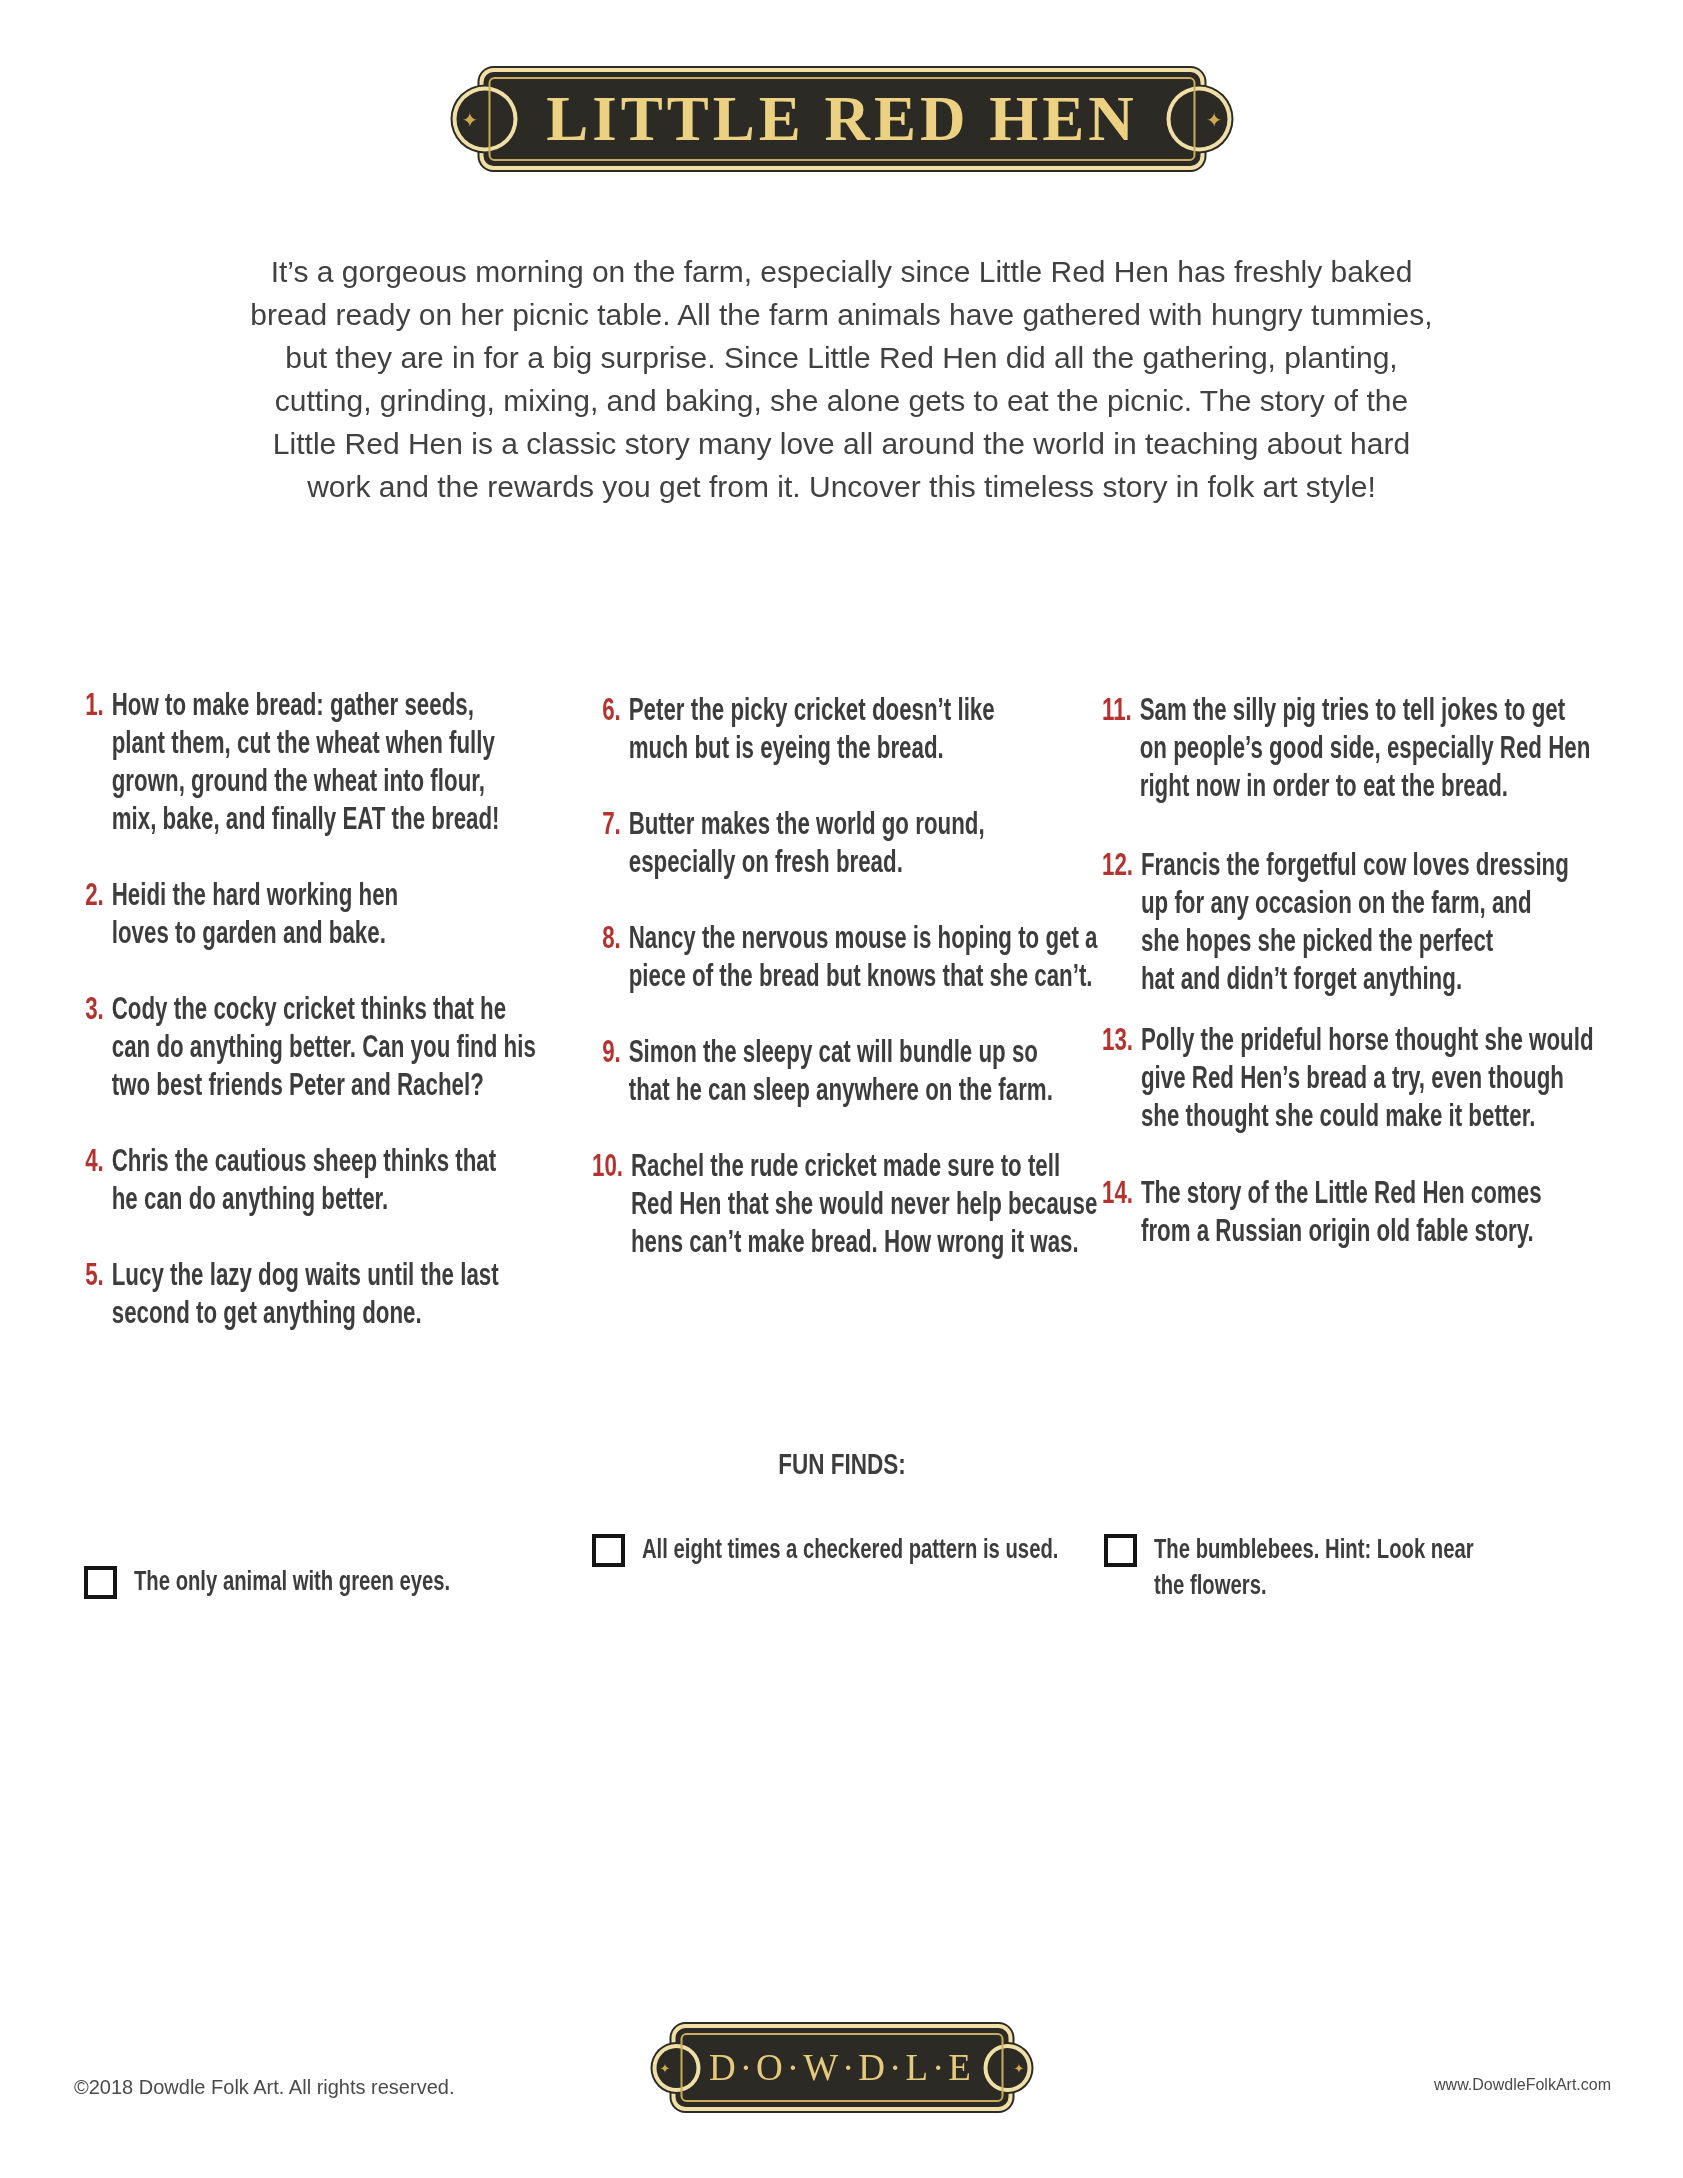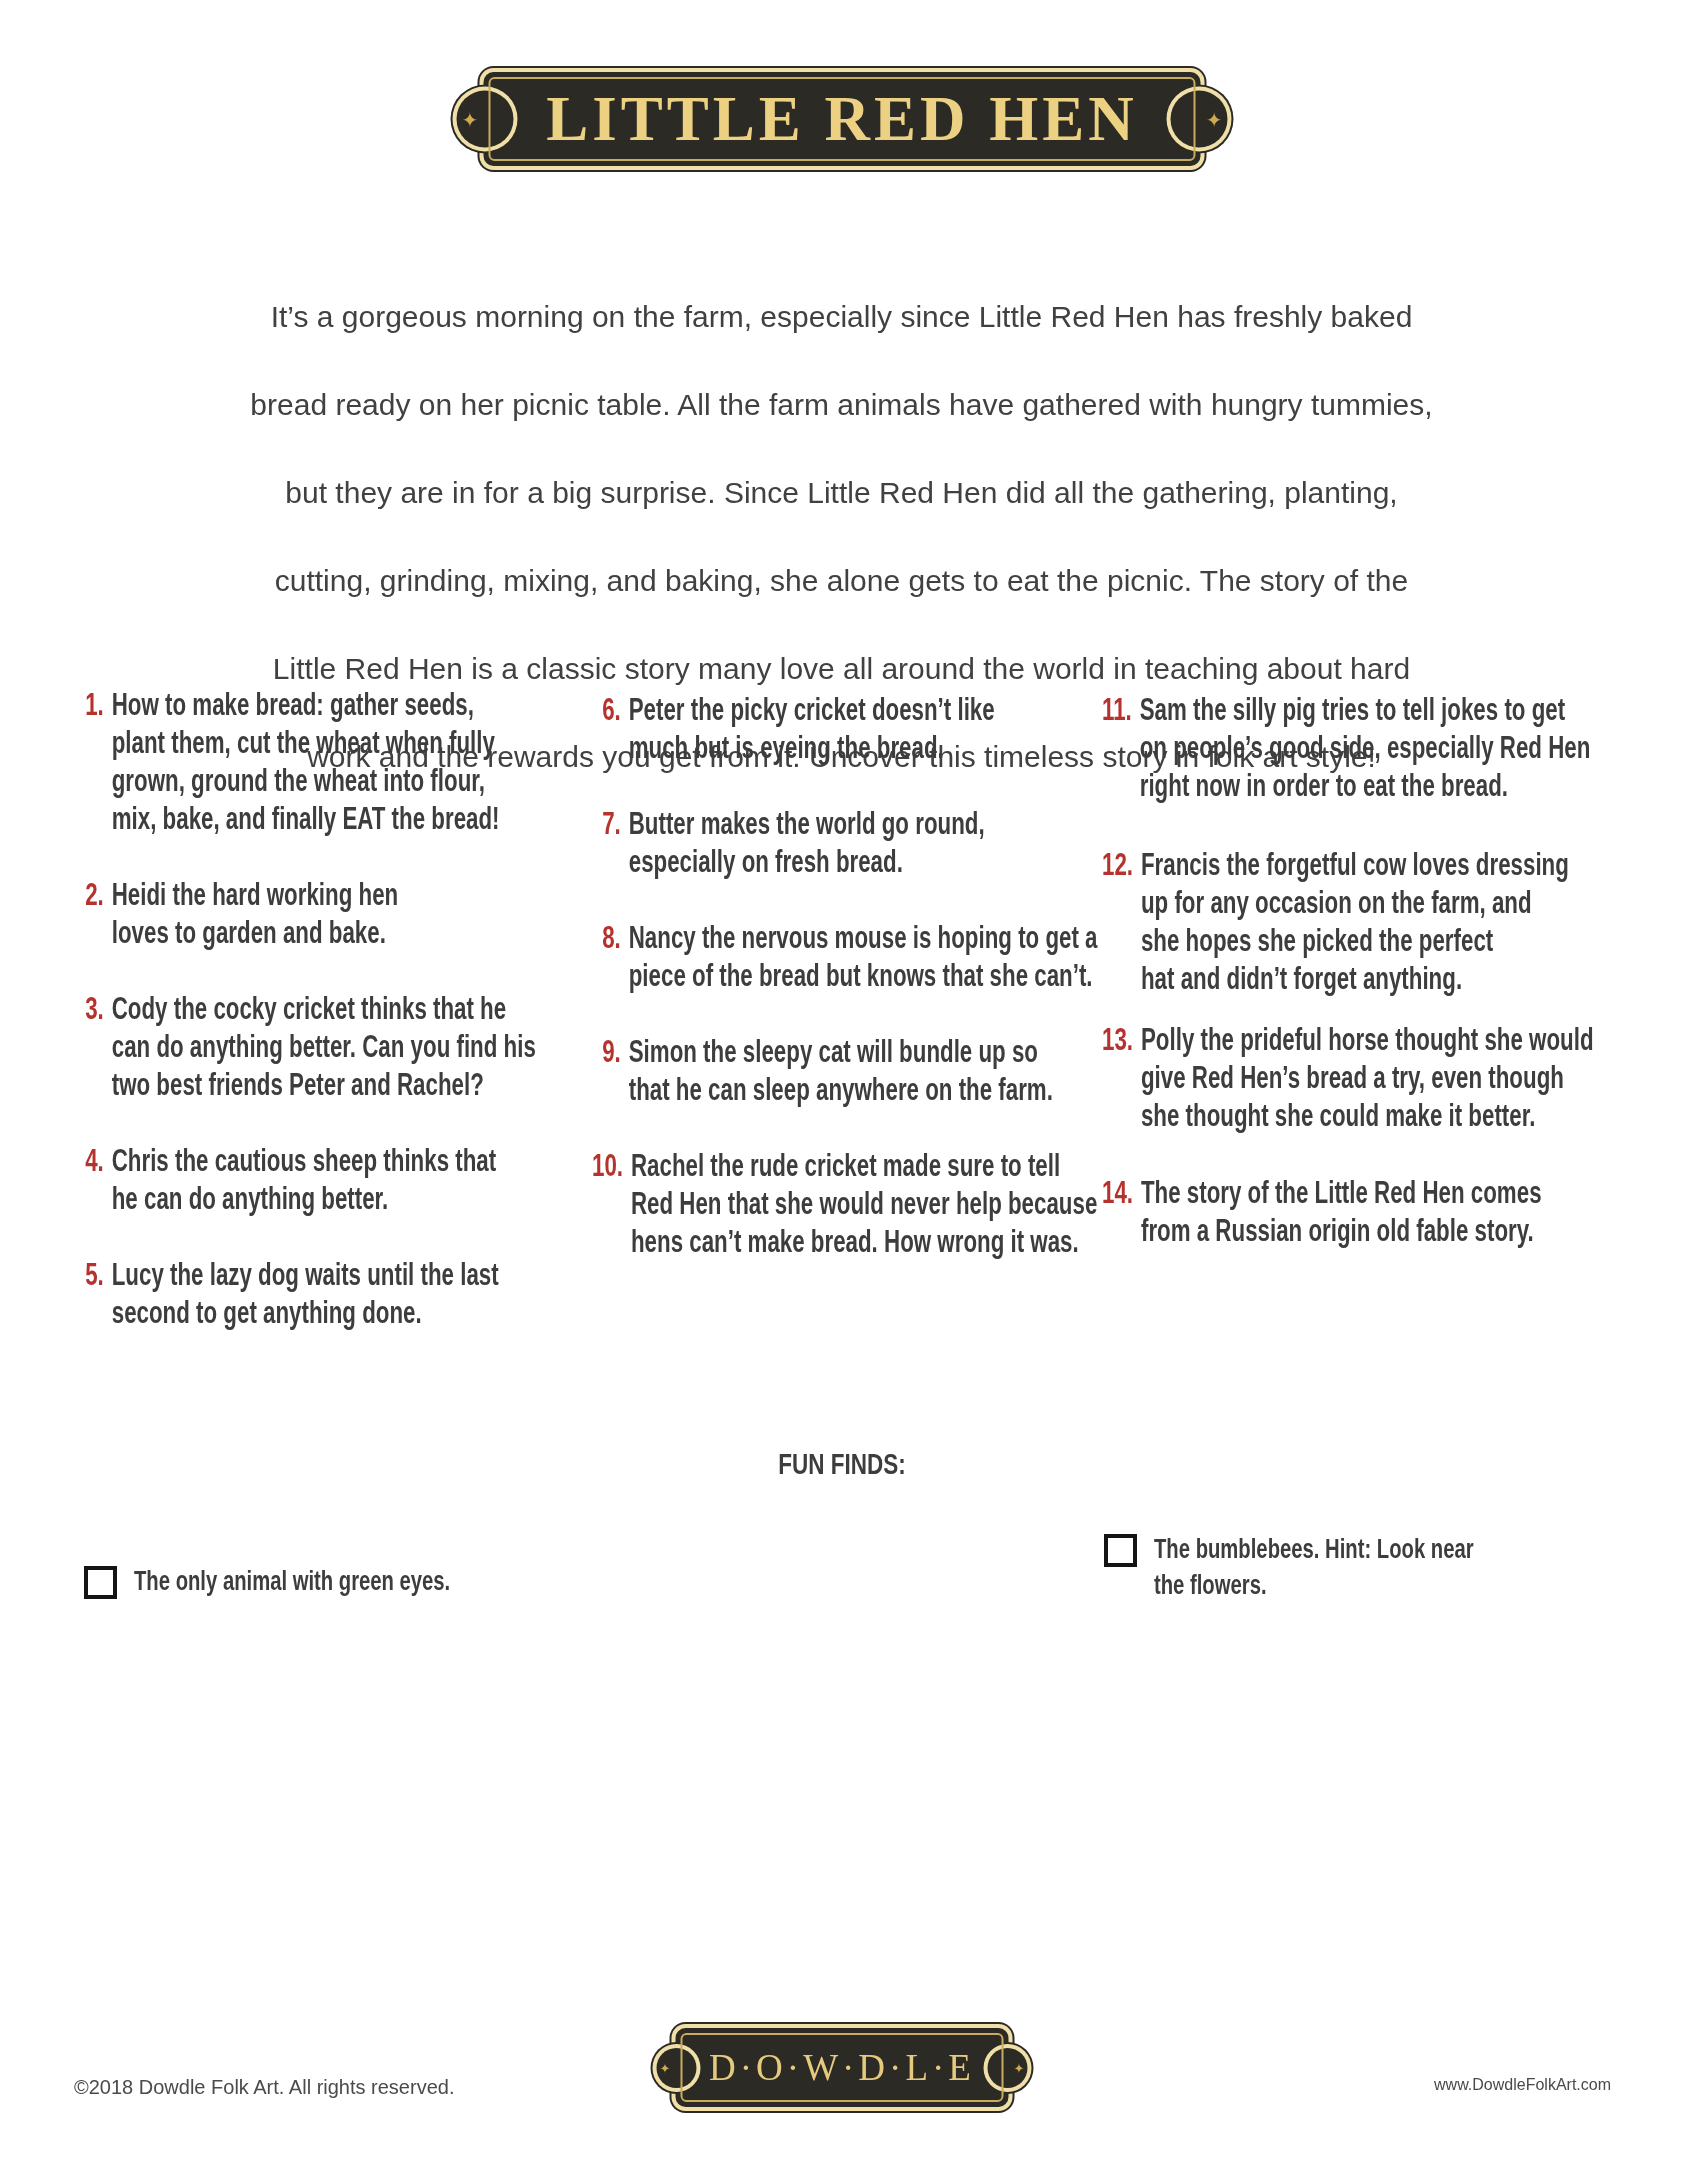--- a/index.html
+++ b/index.html
@@ -47,21 +47,21 @@
   .brand-title {
     font-family:"Liberation Serif", serif; font-weight:normal;
     font-size:37px; letter-spacing:4px; color:#e5ca7e; white-space:nowrap;
   }
 
   
   .intro {
     position:absolute; top:250px; left:0; width:100%;
     text-align:center; font-size:30px; line-height:43px; color:#414141;
   }
-  .intro-line { white-space:nowrap;margin-top:45px; }
+  .intro-line { white-space:nowrap; }
 
   
   .col { position:absolute; width:713px; }
   .col-1 { left:75px;  top:686px; }
   .col-2 { left:592px; top:691px; }
   .col-3 { left:1102px; top:691px; }
   .clue {
     display:flex; align-items:flex-start; margin-bottom:38px;
     transform:scaleX(0.72); transform-origin:0 0;
     font-weight:bold; font-size:31px; line-height:38px; letter-spacing:0px;
@@ -206,20 +206,24 @@
   </div>
 
   <div class="ff-heading">
     <span>FUN FINDS:</span>
   </div>
 
   <div class="find find-1">
     <span class="find-box"></span>
     <span class="find-label">The only animal with green eyes.</span>
   </div>
+  <div class="find find-2">
+    <span class="find-box"></span>
+    <span class="find-label">All eight times a checkered pattern is used.</span>
+  </div>
   <div class="find find-3">
     <span class="find-box"></span>
     <span class="find-label">The bumblebees. Hint: Look near
 the flowers.</span>
   </div>
 
   <div class="plaque brand-plaque">
     <span class="plaque-cap cap-left">
       <span class="orn">✦</span>
     </span>

